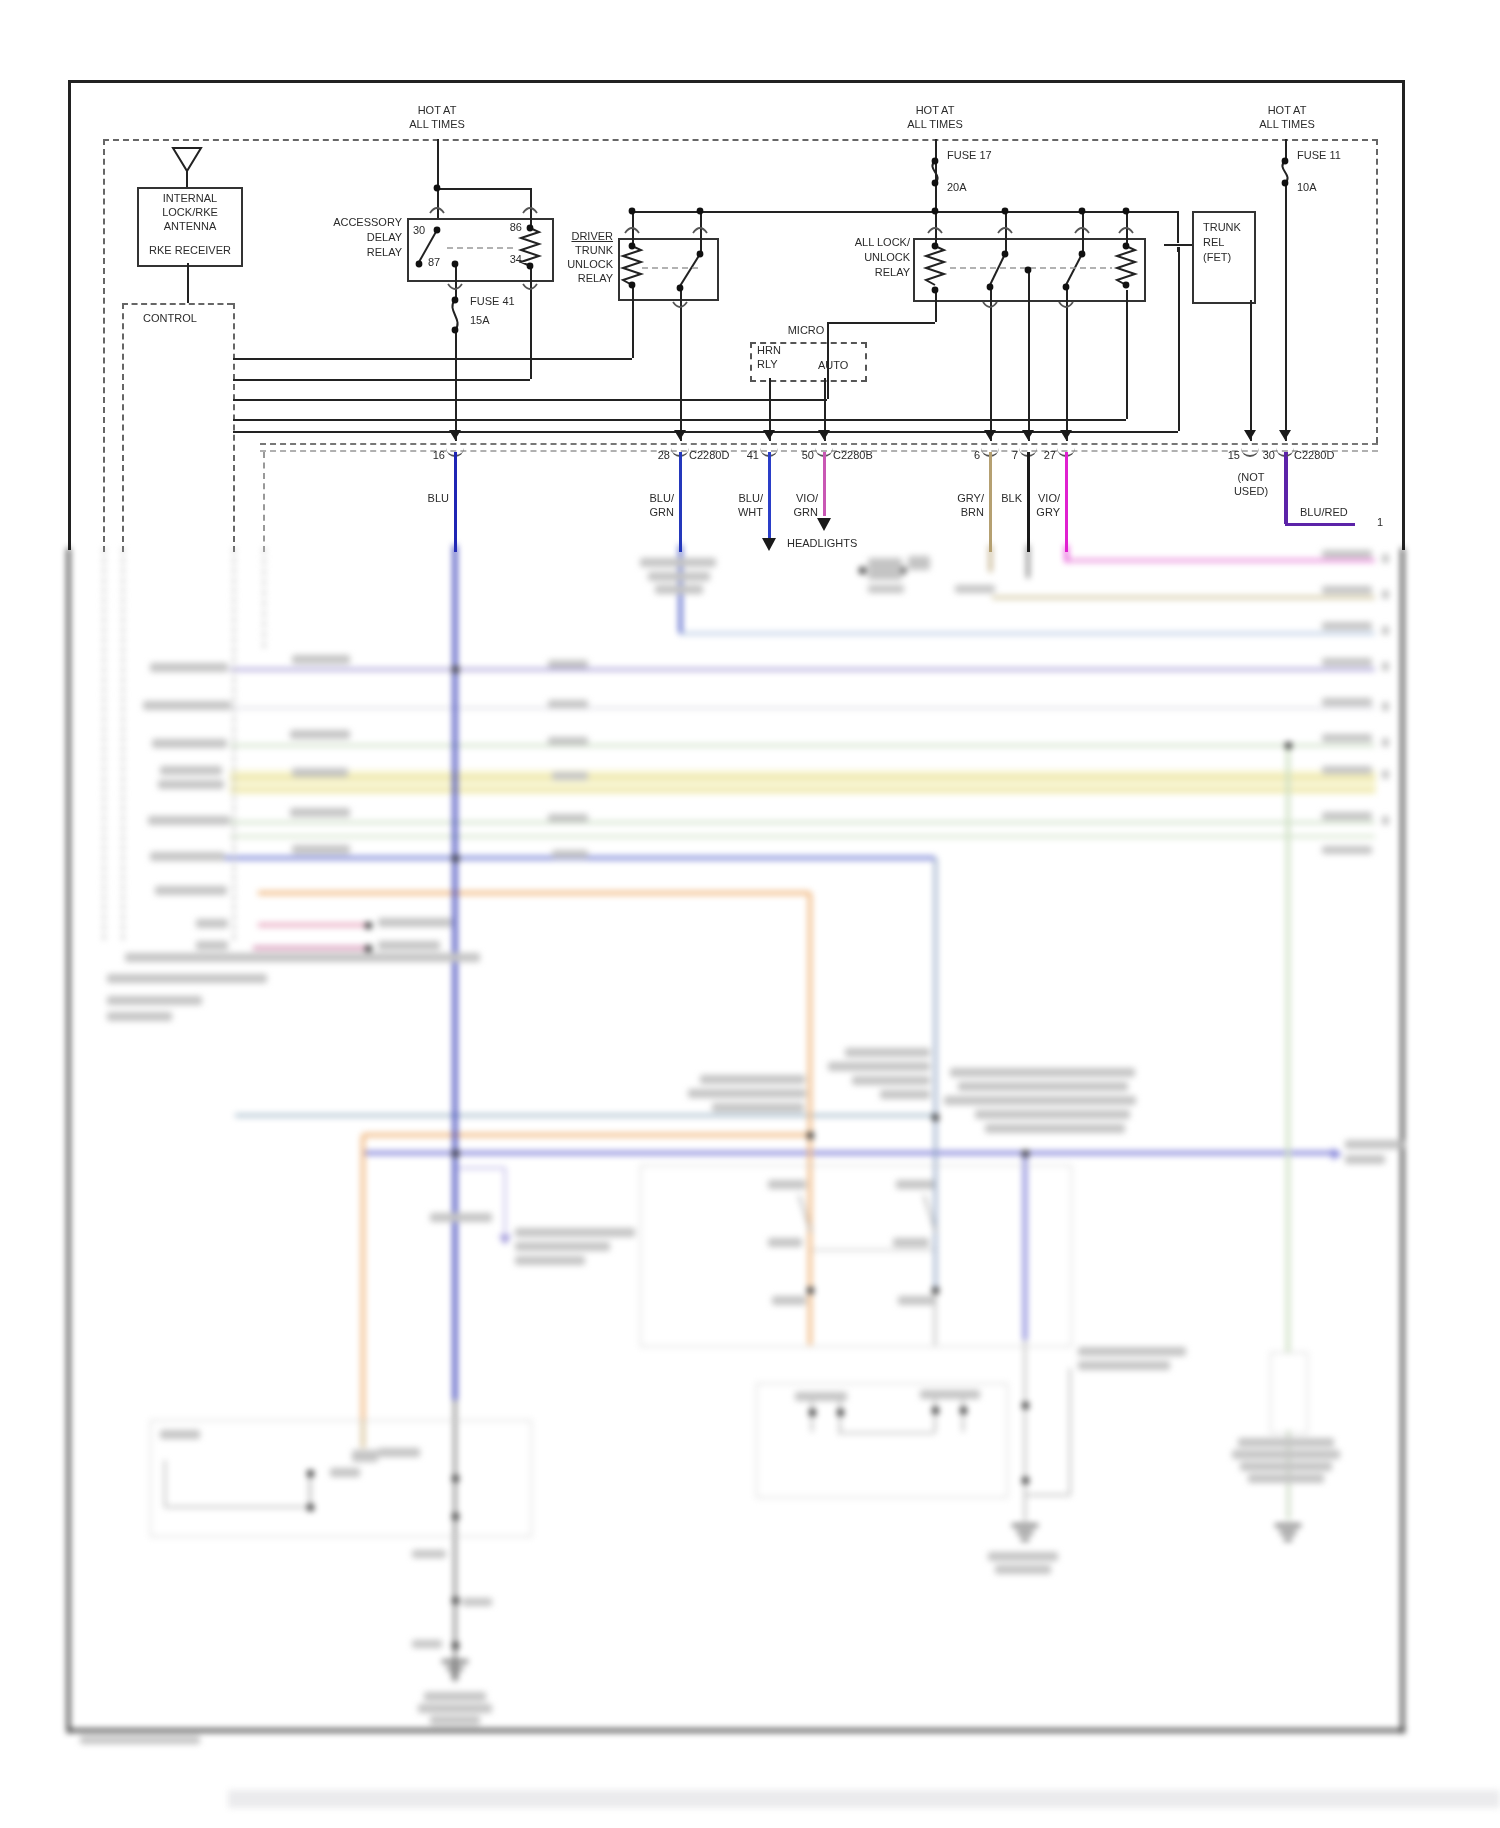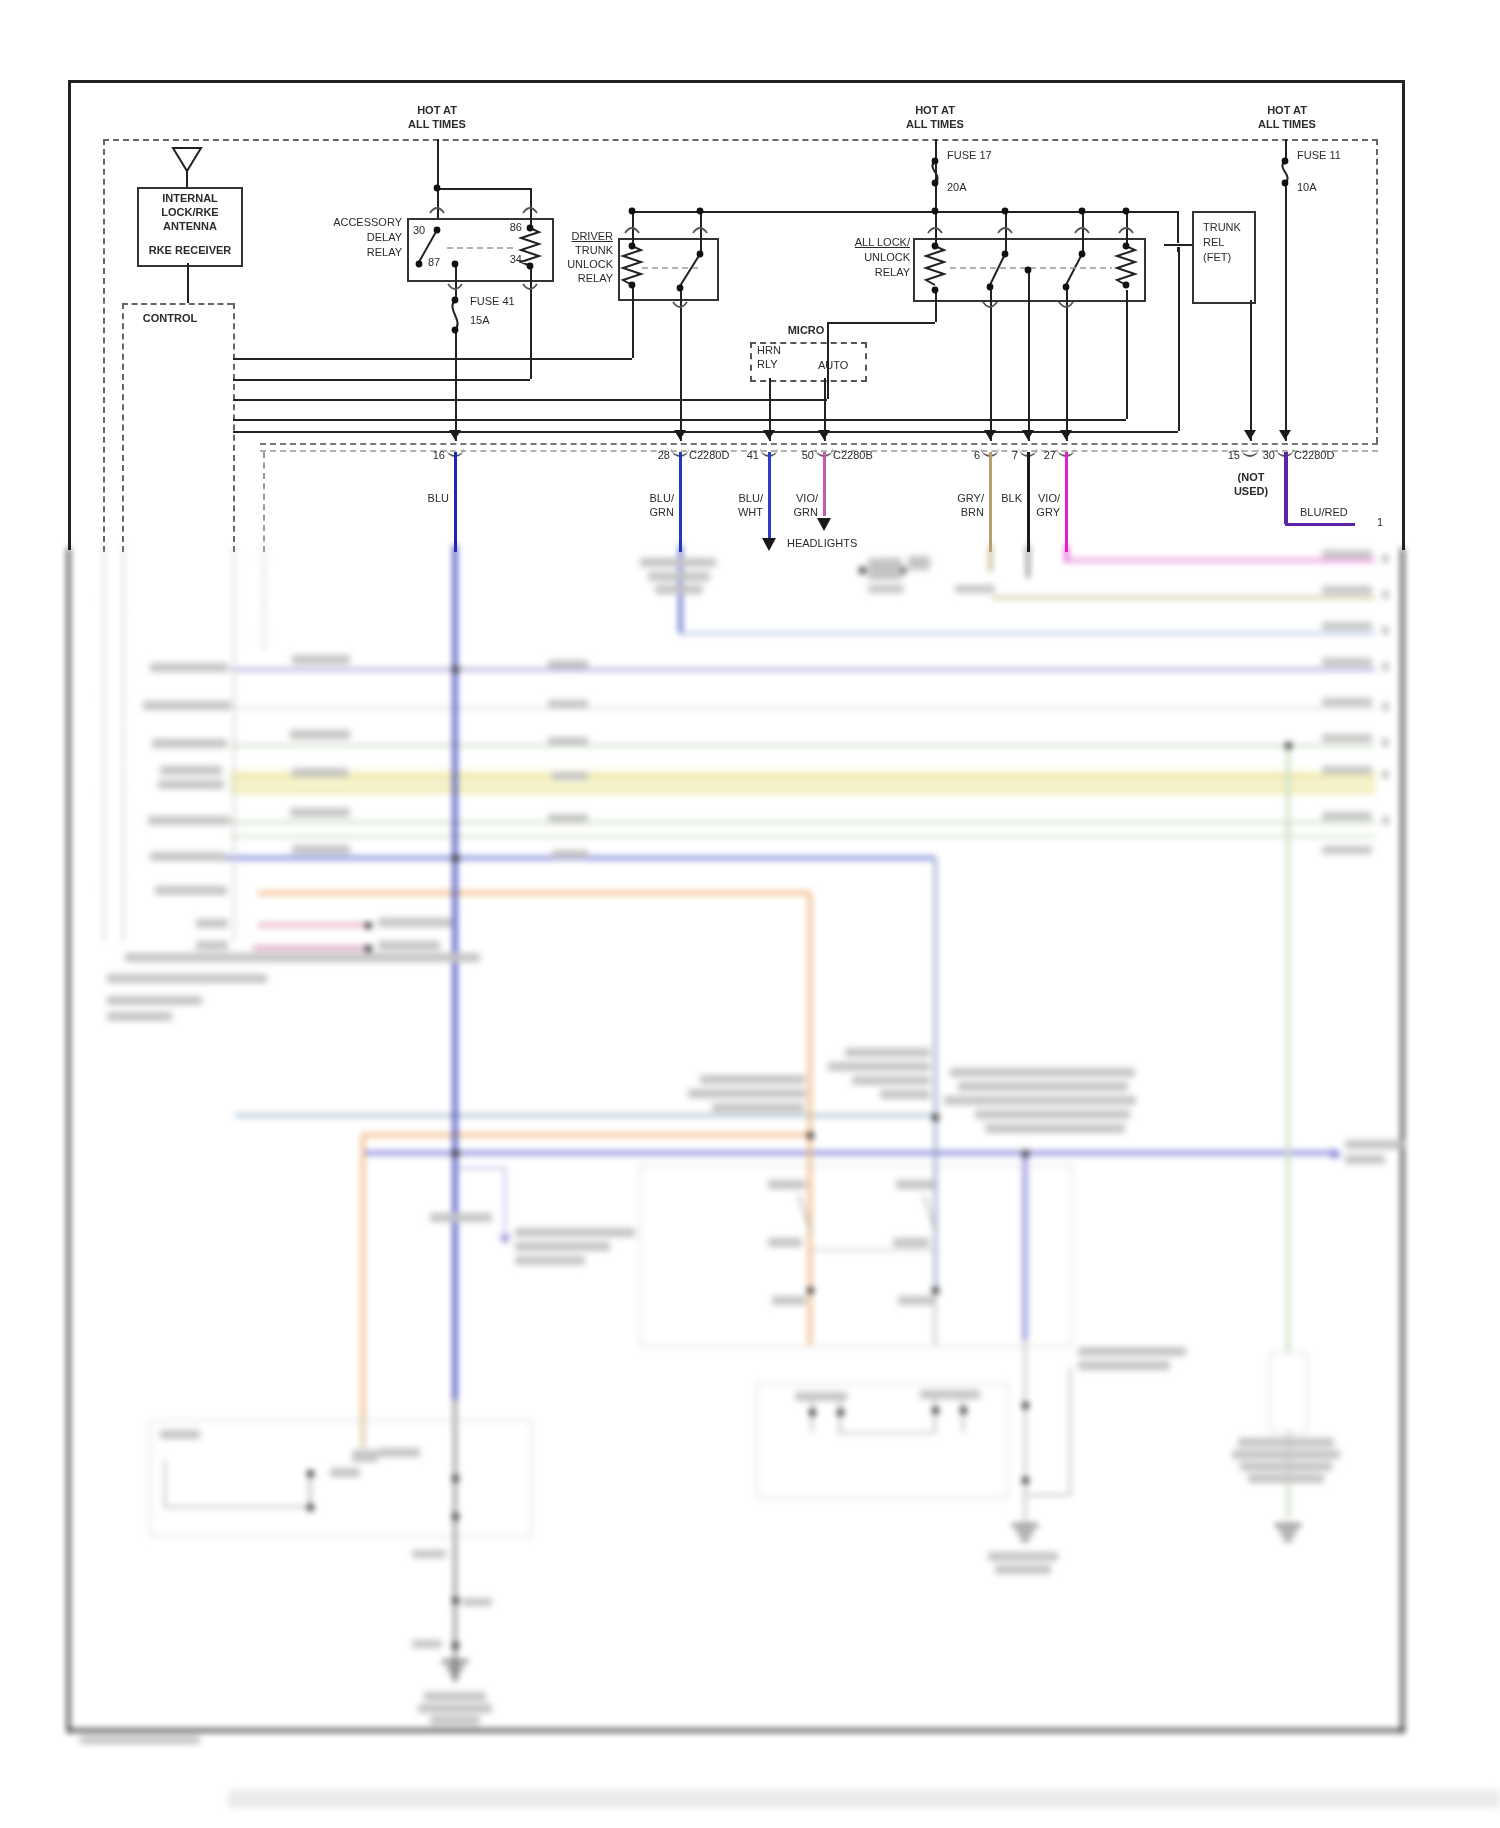--- a/index.html
+++ b/index.html
@@ -1,20 +1,20 @@
 <!DOCTYPE html>
 <html><head>
 <meta charset="utf-8">
 <style>
   html,body{margin:0;padding:0;background:#fff;}
   #canvas{position:relative;width:1500px;height:1828px;background:#fff;overflow:hidden;
           font-family:"Liberation Sans",sans-serif;}
   .t{position:absolute;font-size:11px;line-height:13px;color:#2b2b2b;white-space:nowrap;}
   .tr{text-align:right;}
-  .tc{text-align:center;font-weight:bold;}
+  .tc{text-align:center;}
   .v{position:absolute;background:#222;width:2px;}
   .h{position:absolute;background:#222;height:2px;}
   .dashv{position:absolute;width:0;border-left:2px dashed #666;}
   .dashh{position:absolute;height:0;border-top:2px dashed #666;}
   .box{position:absolute;border:2px solid #333;background:#fff;}
   #sym,{position:absolute;left:0;top:0;}
   #blur-layer{position:absolute;left:0;top:0;width:1500px;height:1828px;filter:blur(3.4px);}
   .arrow{position:absolute;width:0;height:0;border-left:6px solid transparent;
          border-right:6px solid transparent;border-top:10px solid #1a1a1a;}
 </style>
@@ -71,21 +71,21 @@
   <div class="t tr" style="left:553px;top:258px;width:60px;">UNLOCK</div>
   <div class="t tr" style="left:553px;top:272px;width:60px;">RELAY</div>
   <div class="box" style="left:618px;top:238px;width:97px;height:59px;"></div>
 
   <div class="t tc" style="left:746px;top:324px;width:120px;">MICRO</div>
   <div style="position:absolute;left:750px;top:342px;width:113px;height:36px;border:2px dashed #555;"></div>
   <div class="t" style="left:757px;top:344px;">HRN</div>
   <div class="t" style="left:757px;top:358px;">RLY</div>
   <div class="t" style="left:818px;top:359px;">AUTO</div>
 
-  <div class="t tr" style="left:838px;top:236px;width:72px;text-decoration:underline;">ALL LOCK/</div>
+  <div class="t tr" style="left:838px;top:236px;width:72px;">ALL LOCK/</div>
   <div class="t tr" style="left:838px;top:251px;width:72px;">UNLOCK</div>
   <div class="t tr" style="left:838px;top:266px;width:72px;">RELAY</div>
   <div class="box" style="left:913px;top:238px;width:229px;height:60px;"></div>
 
   <div class="t" style="left:947px;top:149px;">FUSE 17</div>
   <div class="t" style="left:947px;top:181px;">20A</div>
 
   <div class="box" style="left:1192px;top:211px;width:60px;height:89px;border-width:2px;"></div>
   <div class="t" style="left:1203px;top:221px;">TRUNK</div>
   <div class="t" style="left:1203px;top:236px;">REL</div>

